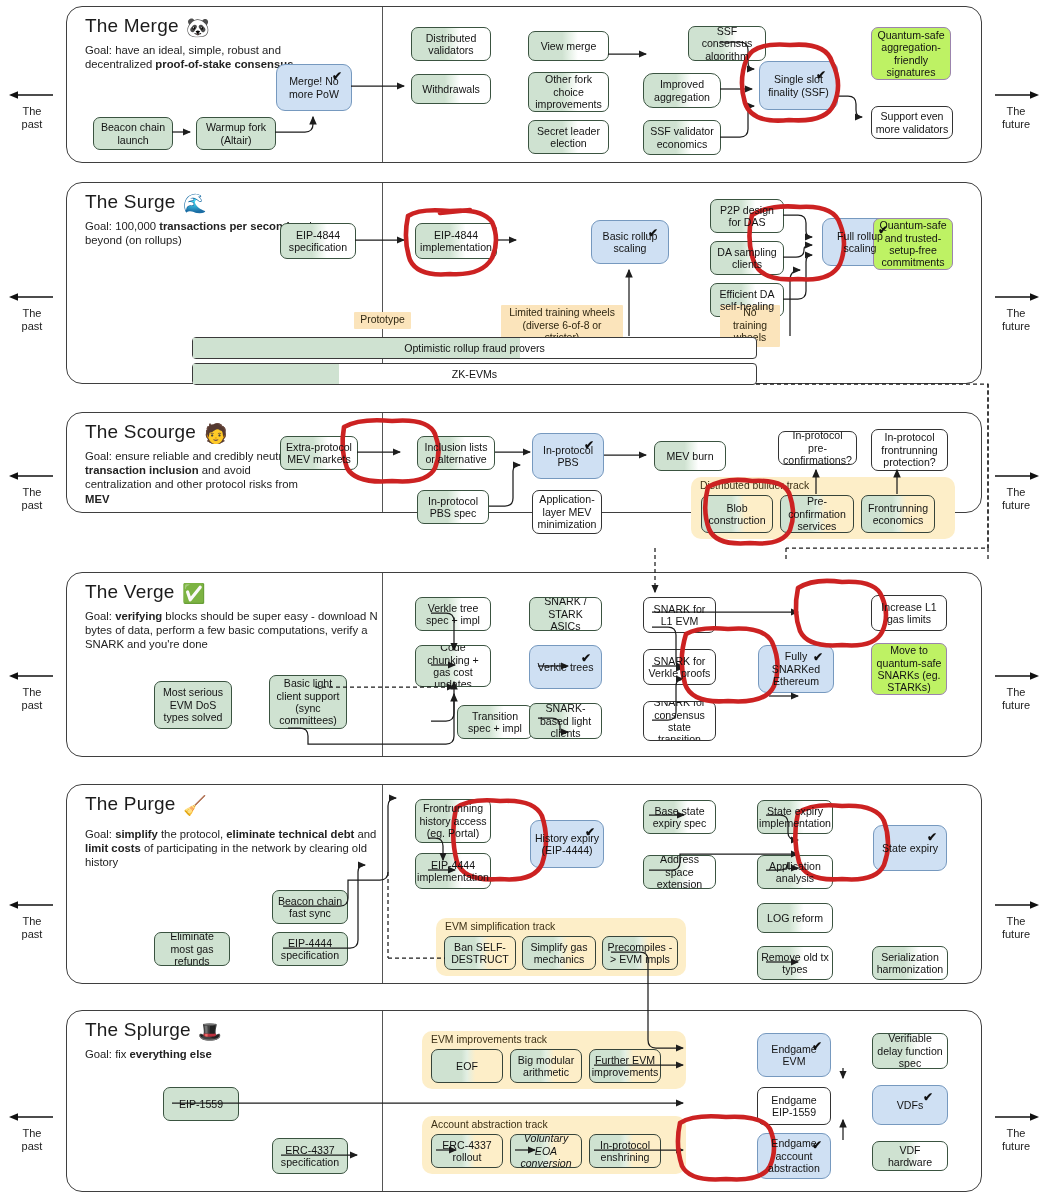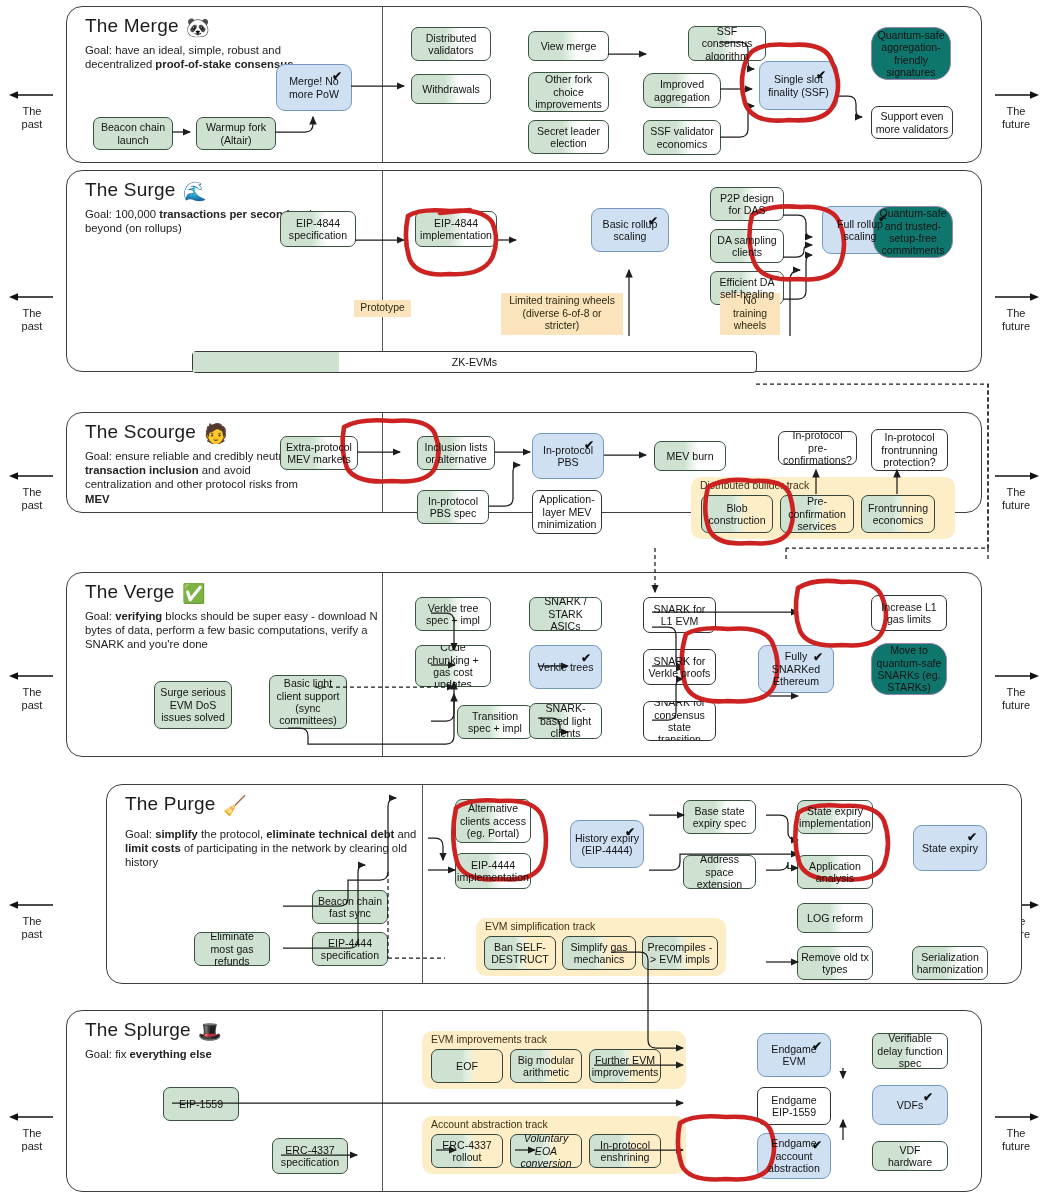--- a/index.html
+++ b/index.html
@@ -69,22 +69,22 @@
     border-color:#3a5340;
     background:#cfe2d1;
   }
   .node.blue {
     border-color:#7699bf;
     background:#cfe0f3;
     border-radius:9px;
   }
   .node.purple {
     border-color:#9b84ad;
-    background:#0f766e;
-    border-radius:17px;
+    background:#bef264;
+    border-radius:7px;
   }
   .node.plain {
     border-color:#333;
     background:#ffffff;
   }
   .node .txt { position:relative; z-index:2; }
   .chk {
     position:absolute; z-index:3; font-size:12px; font-weight:bold; color:#111;
     line-height:1;
   }
@@ -309,21 +309,21 @@
       </div>
 
     <div class="node purple" style="left:804px;top:20px;width:80px;height:53px;">
         <span class="txt">Quantum-safe aggregation-friendly signatures</span>
       </div>
     <div class="node plain" style="left:804px;top:99px;width:82px;height:33px;">
         <span class="txt">Support even more validators</span>
       </div>
   </div>
 
-  <div class="section" style="top:170px;height:202px;padding-left:28px;">
+  <div class="section" style="top:182px;height:202px;padding-left:28px;">
     <div class="divider" style="left:315px;"></div>
     <div class="sec-title">
       <span>The Surge</span><span class="sec-emoji">🌊</span>
     </div>
     <div class="sec-goal" style="top:36px;width:250px;">Goal: 100,000 <b>transactions per second</b> and beyond (on rollups)</div>
 
     <div class="node green" style="left:213px;top:40px;width:76px;height:36px;">
         <span class="txt">EIP-4844 specification</span>
       </div>
     <div class="node green" style="left:348px;top:40px;width:82px;height:36px;">
@@ -350,20 +350,24 @@
       </div>
 
     <div class="node purple" style="left:806px;top:35px;width:80px;height:52px;">
         <span class="txt">Quantum-safe and trusted-setup-free commitments</span>
       </div>
 
     <div class="tag" style="left:287px;top:129px;width:57px;">Prototype</div>
     <div class="tag" style="left:434px;top:122px;width:122px;">Limited training wheels (diverse 6-of-8 or stricter)</div>
     <div class="tag" style="left:653px;top:122px;width:60px;">No training wheels</div>
 
+    <div class="bar" style="left:125px;top:154px;width:565px;height:22px;">
+      <div class="fill" style="width:58%;"></div>
+      <span class="cap">Optimistic rollup fraud provers</span>
+    </div>
     <div class="bar" style="left:125px;top:180px;width:565px;height:22px;">
       <div class="fill" style="width:26%;"></div>
       <span class="cap">ZK-EVMs</span>
     </div>
   </div>
 
   <div class="section" style="top:412px;height:101px;">
     <div class="divider" style="left:315px;"></div>
     <div class="sec-title">
       <span>The Scourge</span><span class="sec-emoji">🧑</span>
@@ -411,21 +415,21 @@
   </div>
 
   <div class="section" style="top:572px;height:185px;">
     <div class="divider" style="left:315px;"></div>
     <div class="sec-title">
       <span>The Verge</span><span class="sec-emoji">✅</span>
     </div>
     <div class="sec-goal" style="top:36px;width:300px;">Goal: <b>verifying</b> blocks should be super easy - download N bytes of data, perform a few basic computations, verify a SNARK and you're done</div>
 
     <div class="node green-full" style="left:87px;top:108px;width:78px;height:48px;">
-        <span class="txt">Surge serious EVM DoS issues solved</span>
+        <span class="txt">Most serious EVM DoS types solved</span>
       </div>
     <div class="node green-full" style="left:202px;top:102px;width:78px;height:54px;">
         <span class="txt">Basic light client support (sync committees)</span>
       </div>
 
     <div class="node green" style="left:348px;top:24px;width:76px;height:34px;">
         <span class="txt">Verkle tree spec + impl</span>
       </div>
     <div class="node green" style="left:348px;top:72px;width:76px;height:42px;">
         <span class="txt">Code chunking + gas cost updates</span>
@@ -461,39 +465,39 @@
       </div>
 
     <div class="node plain" style="left:804px;top:22px;width:76px;height:36px;">
         <span class="txt">Increase L1 gas limits</span>
       </div>
     <div class="node purple" style="left:804px;top:70px;width:76px;height:52px;">
         <span class="txt">Move to quantum-safe SNARKs (eg. STARKs)</span>
       </div>
   </div>
 
-  <div class="section" style="top:784px;height:200px;margin-left:40px;">
+  <div class="section" style="top:784px;height:200px;">
     <div class="divider" style="left:315px;"></div>
     <div class="sec-title">
       <span>The Purge</span><span class="sec-emoji">🧹</span>
     </div>
     <div class="sec-goal" style="top:42px;width:300px;">Goal: <b>simplify</b> the protocol, <b>eliminate technical debt</b> and <b>limit costs</b> of participating in the network by clearing old history</div>
 
     <div class="node green-full" style="left:87px;top:147px;width:76px;height:34px;">
         <span class="txt">Eliminate most gas refunds</span>
       </div>
     <div class="node green-full" style="left:205px;top:105px;width:76px;height:34px;">
         <span class="txt">Beacon chain fast sync</span>
       </div>
     <div class="node green-full" style="left:205px;top:147px;width:76px;height:34px;">
         <span class="txt">EIP-4444 specification</span>
       </div>
 
     <div class="node green" style="left:348px;top:14px;width:76px;height:44px;">
-        <span class="txt">Alternative clients access (eg. Portal)</span>
+        <span class="txt">Frontrunning history access (eg. Portal)</span>
       </div>
     <div class="node green" style="left:348px;top:68px;width:76px;height:36px;">
         <span class="txt">EIP-4444 implementation</span>
       </div>
     <div class="node blue" style="left:463px;top:35px;width:74px;height:48px;">
         <span class="txt">History expiry (EIP-4444)</span>
         <span class="chk" style="right:8px;top:5px;">✔</span>
       </div>
 
     <div class="track" style="left:369px;top:133px;width:250px;height:58px;"></div>

